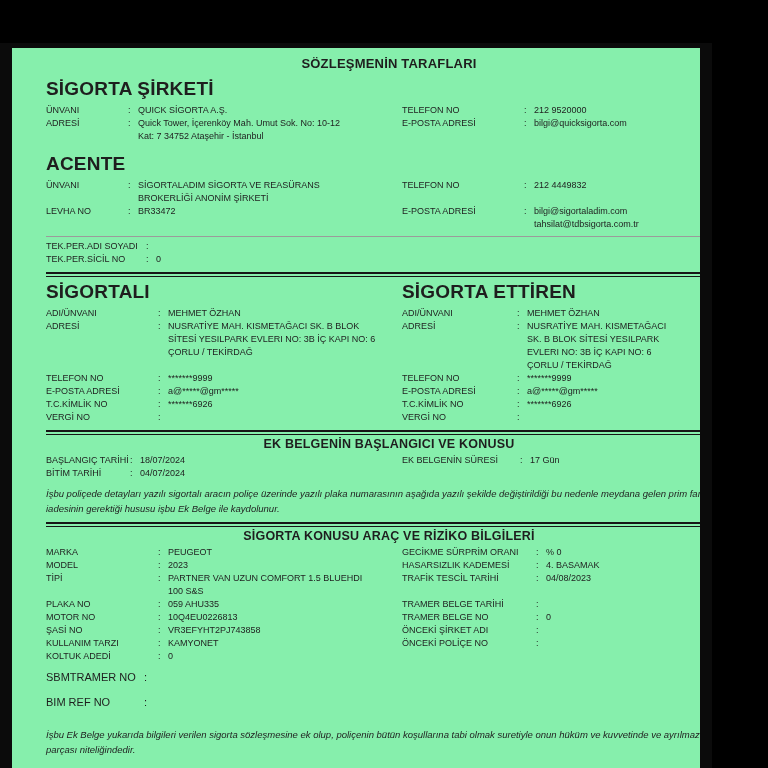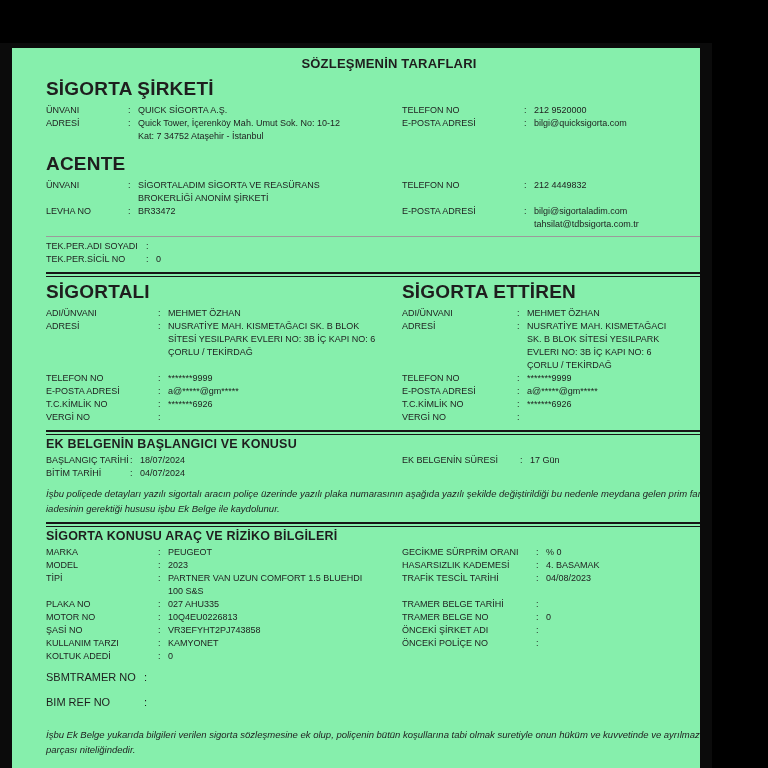--- a/index.html
+++ b/index.html
@@ -12,21 +12,21 @@
   .bar { position:absolute; background:#0b0b0b; z-index:6; }
   .bar-top { top:0; left:0; width:768px; height:5px; }
   .bar-bottom { bottom:0; left:0; width:768px; height:4px; }
   .bar-left { top:0; left:0; width:12px; height:768px; }
   .bar-right { top:0; right:0; width:12px; height:768px; }
 
   .content { position:absolute; top:5px; left:46px; width:686px; }
 
   .doc-title { text-align:center; font-weight:bold; font-size:13px; margin:8px 0 4px; letter-spacing:.2px; }
   .sec-h { font-weight:bold; font-size:19px; margin:7px 0 4px; letter-spacing:.2px; }
-  .sec-h-center { text-align:left; font-weight:bold; font-size:12.5px; margin:2px 0 3px; letter-spacing:.2px; }
+  .sec-h-center { text-align:center; font-weight:bold; font-size:12.5px; margin:2px 0 3px; letter-spacing:.2px; }
 
   .cols { display:flex; }
   .cL { width:356px; flex:0 0 356px; }
   .cR { flex:1; min-width:0; }
 
   .fr { display:flex; font-size:9px; line-height:13px; }
   .fr .lb { flex:0 0 var(--lw,82px); }
   .fr .cl { flex:0 0 10px; }
   .fr .vl { flex:1; white-space:pre-line; min-width:0; }
 
@@ -268,21 +268,21 @@
           </div>
           <div class="fr">
             <span class="lb">TİPİ</span>
             <span class="cl">:</span>
             <span class="vl">PARTNER VAN UZUN COMFORT 1.5 BLUEHDI
 100 S&amp;S</span>
           </div>
           <div class="fr">
             <span class="lb">PLAKA NO</span>
             <span class="cl">:</span>
-            <span class="vl">027 AHU335</span>
+            <span class="vl">059 AHU335</span>
           </div>
           <div class="fr">
             <span class="lb">MOTOR NO</span>
             <span class="cl">:</span>
             <span class="vl">10Q4EU0226813</span>
           </div>
           <div class="fr">
             <span class="lb">ŞASİ NO</span>
             <span class="cl">:</span>
             <span class="vl">VR3EFYHT2PJ743858</span>

